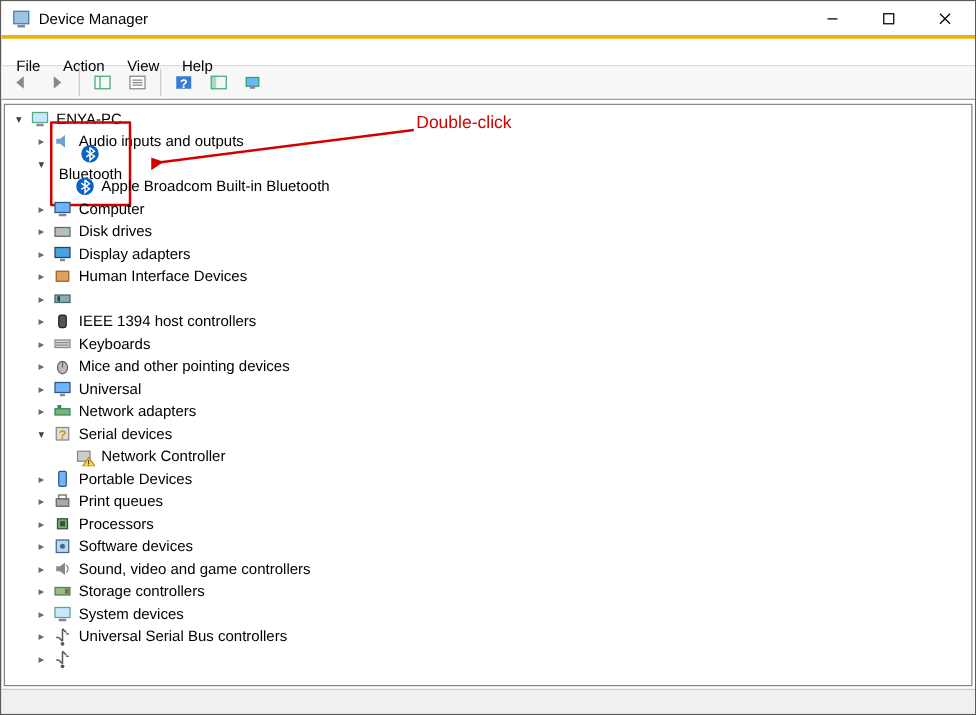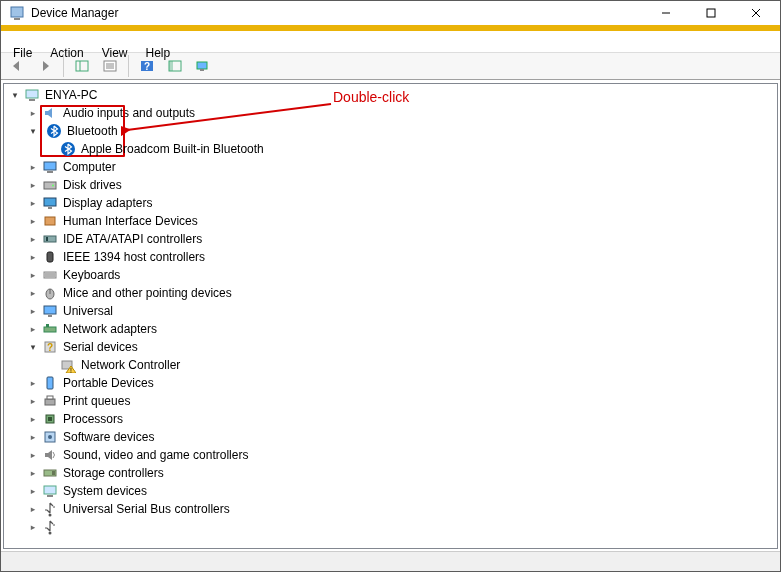--- a/index.html
+++ b/index.html
@@ -13,21 +13,21 @@
     border: 1px solid #5a5a5a;
     overflow: hidden;
     position: relative;
   }
   .titlebar {
     height: 30px;
     display: flex;
     align-items: center;
     padding: 0 2px 0 8px;
     background: #fff;
-    border-bottom: 6px solid #eab308;
+    border-bottom: 3px solid #eab308;
   }
   .titlebar .app-icon {
     width: 16px; height: 16px; margin-right: 6px;
     display:inline-flex;align-items:center;justify-content:center;
   }
   .titlebar .title { flex: 0 0 auto; }
   .titlebar .spacer { flex: 1; }
   .win-btns { display: flex; }
   .win-btn {
     width: 45px; height: 29px; display:flex;align-items:center;justify-content:center;
@@ -77,20 +77,21 @@
     width:14px;height:14px;display:inline-flex;align-items:center;justify-content:center;
     color:#6b6b6b; font-size:9px; cursor:pointer;
   }
   .expander.open { color:#404040; }
   .node-icon { width:16px;height:16px;margin:0 2px;display:inline-flex;align-items:center;justify-content:center; }
   .node-label { padding:1px 3px; }
   .highlight-box {
     border:2px solid #d30000;
     padding: 16px 2px;
     border-radius:1px;
+    flex-direction:column;
   }
   .statusbar {
     position:absolute;left:0;right:0;bottom:0;height:20px;
     border-top:1px solid #ccc;background:#f0f0f0;
   }
   .annotation {
     position:absolute;
     color:#d30000;
     font-size:14px;
     font-weight:500;
@@ -288,21 +289,20 @@
             </li>
           <li>
               <div class="row">
                 <span class="expander">▸</span>
                 <span class="node-icon">
                   <svg width="16" height="16">
                     <rect x="2" y="5" width="12" height="6" fill="#8aa" stroke="#466"></rect>
                     <rect x="4" y="6" width="2" height="4" fill="#244"></rect>
                   </svg>
                 </span>
-                <span class="node-label">IDE ATA/ATAPI controllers</span>
               </div>
             </li>
           <li>
               <div class="row">
                 <span class="expander">▸</span>
                 <span class="node-icon">
                   <svg width="16" height="16">
                     <rect x="5" y="3" width="6" height="10" rx="2" fill="#555" stroke="#222"></rect>
                   </svg>
                 </span>

